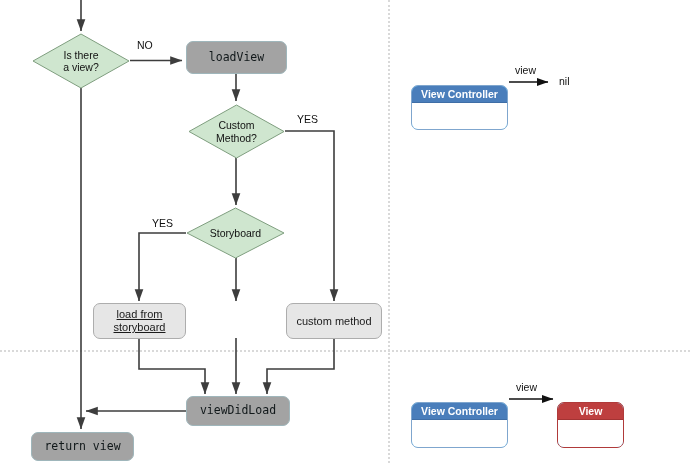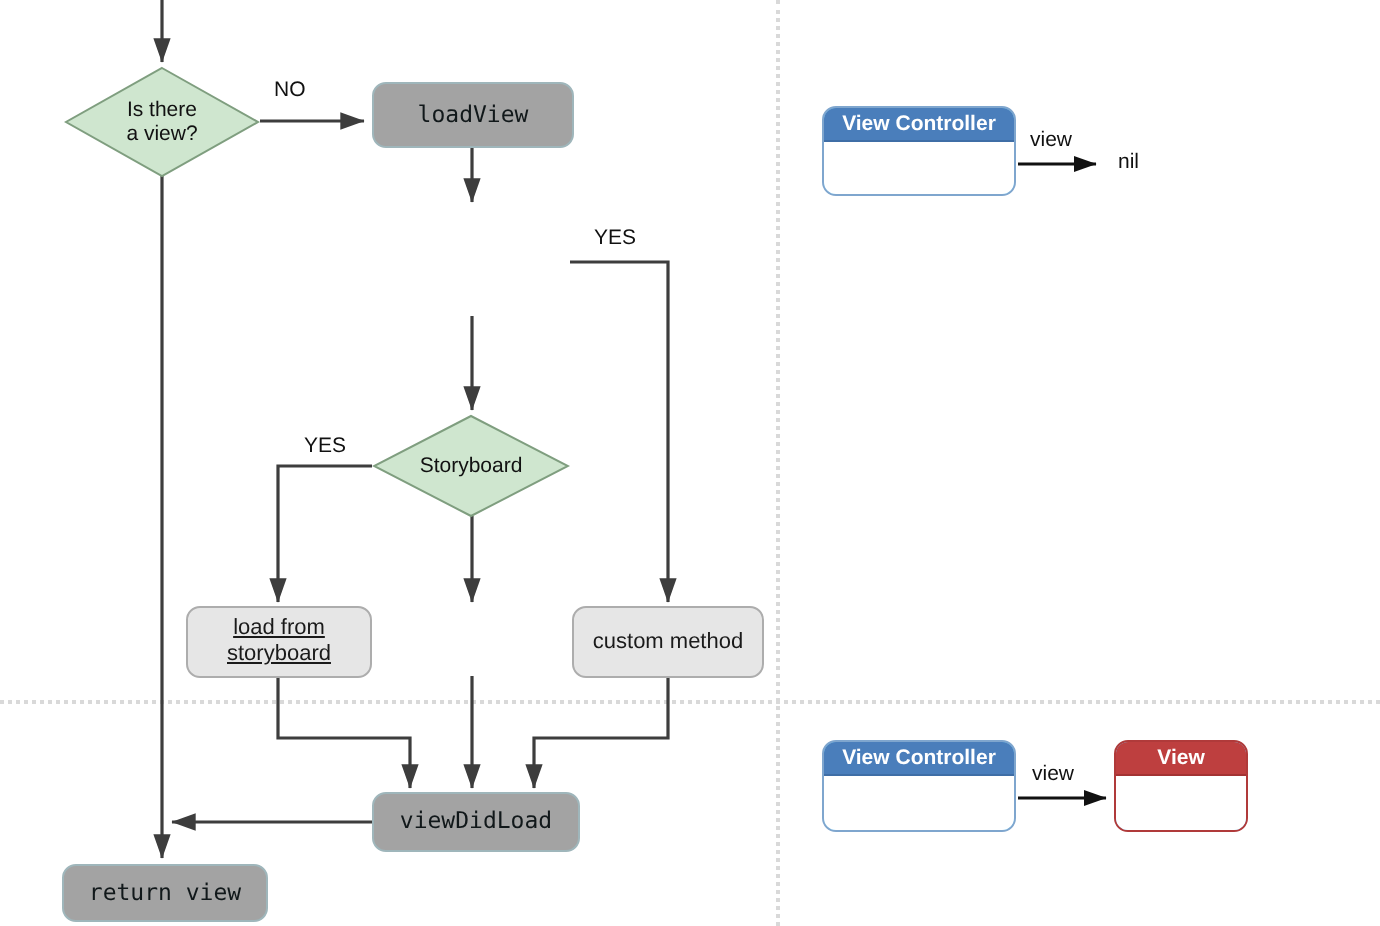--- a/index.html
+++ b/index.html
@@ -83,20 +83,21 @@
     color: #111111;
     white-space: nowrap;
   }
   
   .classbox {
     position: absolute;
     box-sizing: border-box;
     border-radius: 7px;
     overflow: hidden;
     background: #7dd3fc;
+    margin-top: 32px;
   }
   .classbox.vc { border: 1px solid #7fa6ce; }
   .classbox.view { border: 1px solid #b03a3a; }
   .classbox .title {
     box-sizing: border-box;
     width: 100%;
     text-align: center;
     font-family: "Liberation Sans", sans-serif;
     font-weight: bold;
     font-size: 10.5px;
@@ -180,20 +181,31 @@
       <polygon points="49,1 97,28 49,55 1,28" fill="#cfe6cf" stroke="#7f9e7f" stroke-width="1"></polygon>
     </svg>
     <div class="dtext">
       <div>
         <div>Is there</div>
         <div>a view?</div>
       </div>
     </div>
   </div>
 
+  <div class="decision" style="left:188px; top:104px; width:97px; height:55px;">
+    <svg width="97" height="55" viewBox="0 0 97 55">
+      <polygon points="48.5,1 96,27.5 48.5,54 1,27.5" fill="#cfe6cf" stroke="#7f9e7f" stroke-width="1"></polygon>
+    </svg>
+    <div class="dtext">
+      <div>
+        <div>Custom</div>
+        <div>Method?</div>
+      </div>
+    </div>
+  </div>
 
   <div class="decision" style="left:186px; top:207px; width:99px; height:52px;">
     <svg width="99" height="52" viewBox="0 0 99 52">
       <polygon points="49.5,1 98,26 49.5,51 1,26" fill="#cfe6cf" stroke="#7f9e7f" stroke-width="1"></polygon>
     </svg>
     <div class="dtext">
       <div>
         <div>Storyboard</div>
       </div>
     </div>

